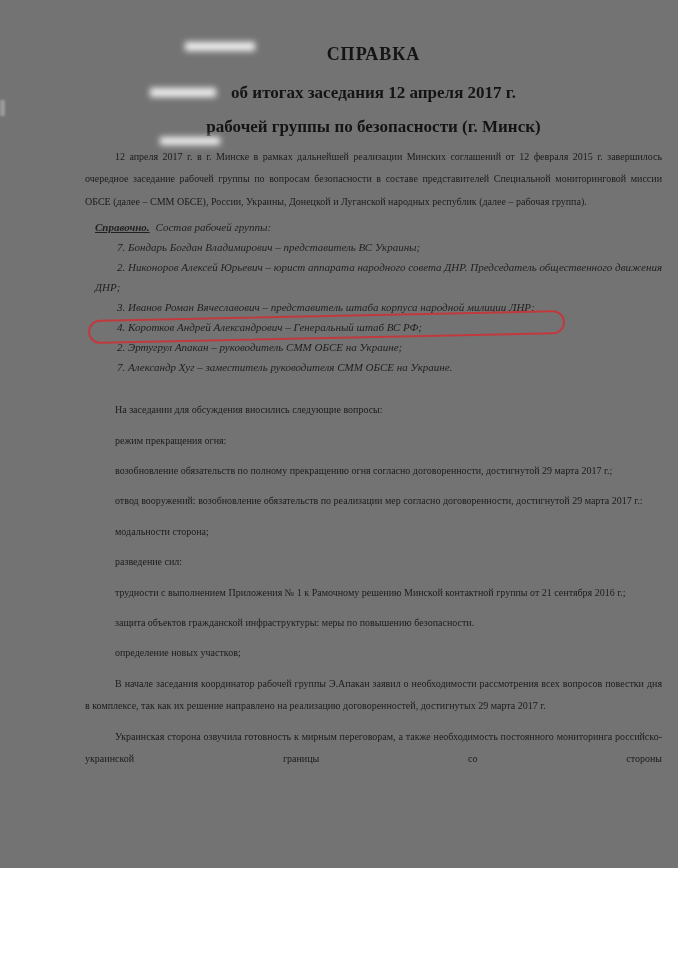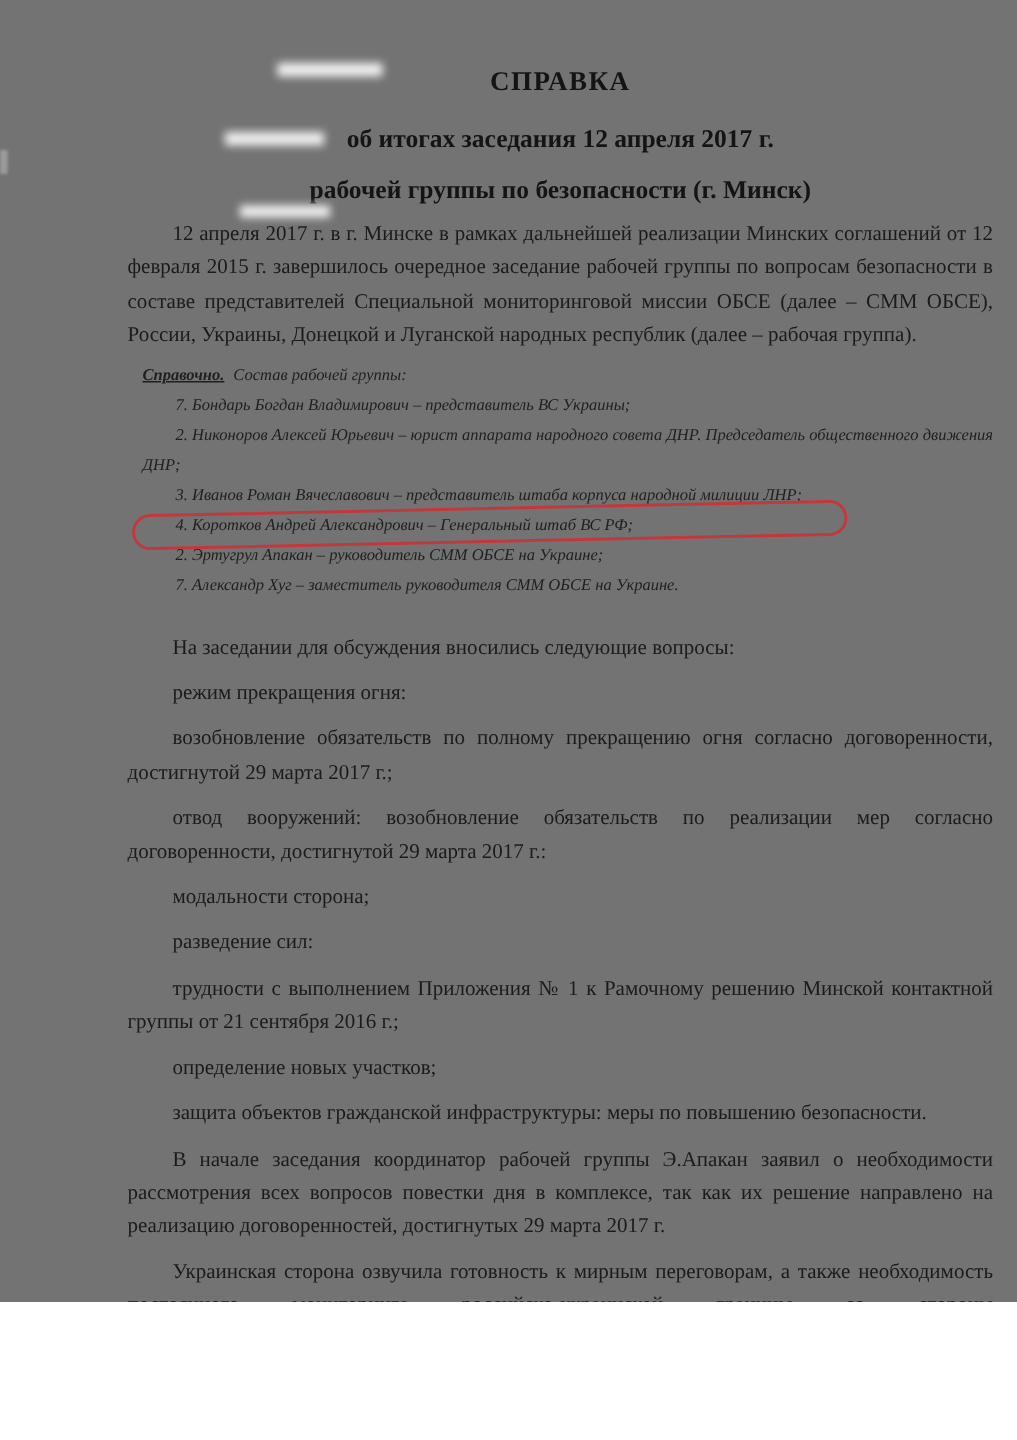--- a/index.html
+++ b/index.html
@@ -25,21 +25,21 @@
     margin: 17px 16px 0 85px;
     text-align: center;
     font-size: 17px;
     font-weight: bold;
     line-height: 21px;
     color: #141414;
   }
   .doc-subtitle.second { margin-top: 13px; }
   .para {
     margin: 8px 16px 0 85px;
-    font-size: 14px;
+    font-size: 10px;
     line-height: 22.4px;
     text-align: justify;
     text-indent: 30px;
   }
   .para.intro { margin-top: 9px; }
   .para.after-list { margin-top: 22px; }
   .para.continues { text-align-last: justify; }
   .reference {
     margin: 4px 16px 0 95px;
     font-size: 11px;
@@ -129,19 +129,19 @@
   </div>
 
   <div class="para after-list">На заседании для обсуждения вносились следующие вопросы:</div>
 
   <div class="para">режим прекращения огня:</div>
   <div class="para">возобновление обязательств по полному прекращению огня согласно договоренности, достигнутой 29 марта 2017 г.;</div>
   <div class="para">отвод вооружений: возобновление обязательств по реализации мер согласно договоренности, достигнутой 29 марта 2017 г.:</div>
   <div class="para">модальности сторона;</div>
   <div class="para">разведение сил:</div>
   <div class="para">трудности с выполнением Приложения № 1 к Рамочному решению Минской контактной группы от 21 сентября 2016 г.;</div>
+  <div class="para">защита объектов гражданской инфраструктуры: меры по повышению безопасности.</div>
   <div class="para">определение новых участков;</div>
-  <div class="para">защита объектов гражданской инфраструктуры: меры по повышению безопасности.</div>
 
   <div class="para">В начале заседания координатор рабочей группы Э.Апакан заявил о необходимости рассмотрения всех вопросов повестки дня в комплексе, так как их решение направлено на реализацию договоренностей, достигнутых 29 марта 2017 г.</div>
   <div class="para continues">Украинская сторона озвучила готовность к мирным переговорам, а также необходимость постоянного мониторинга российско-украинской границы со стороны</div>
 
 </div>
 
 </body></html>

